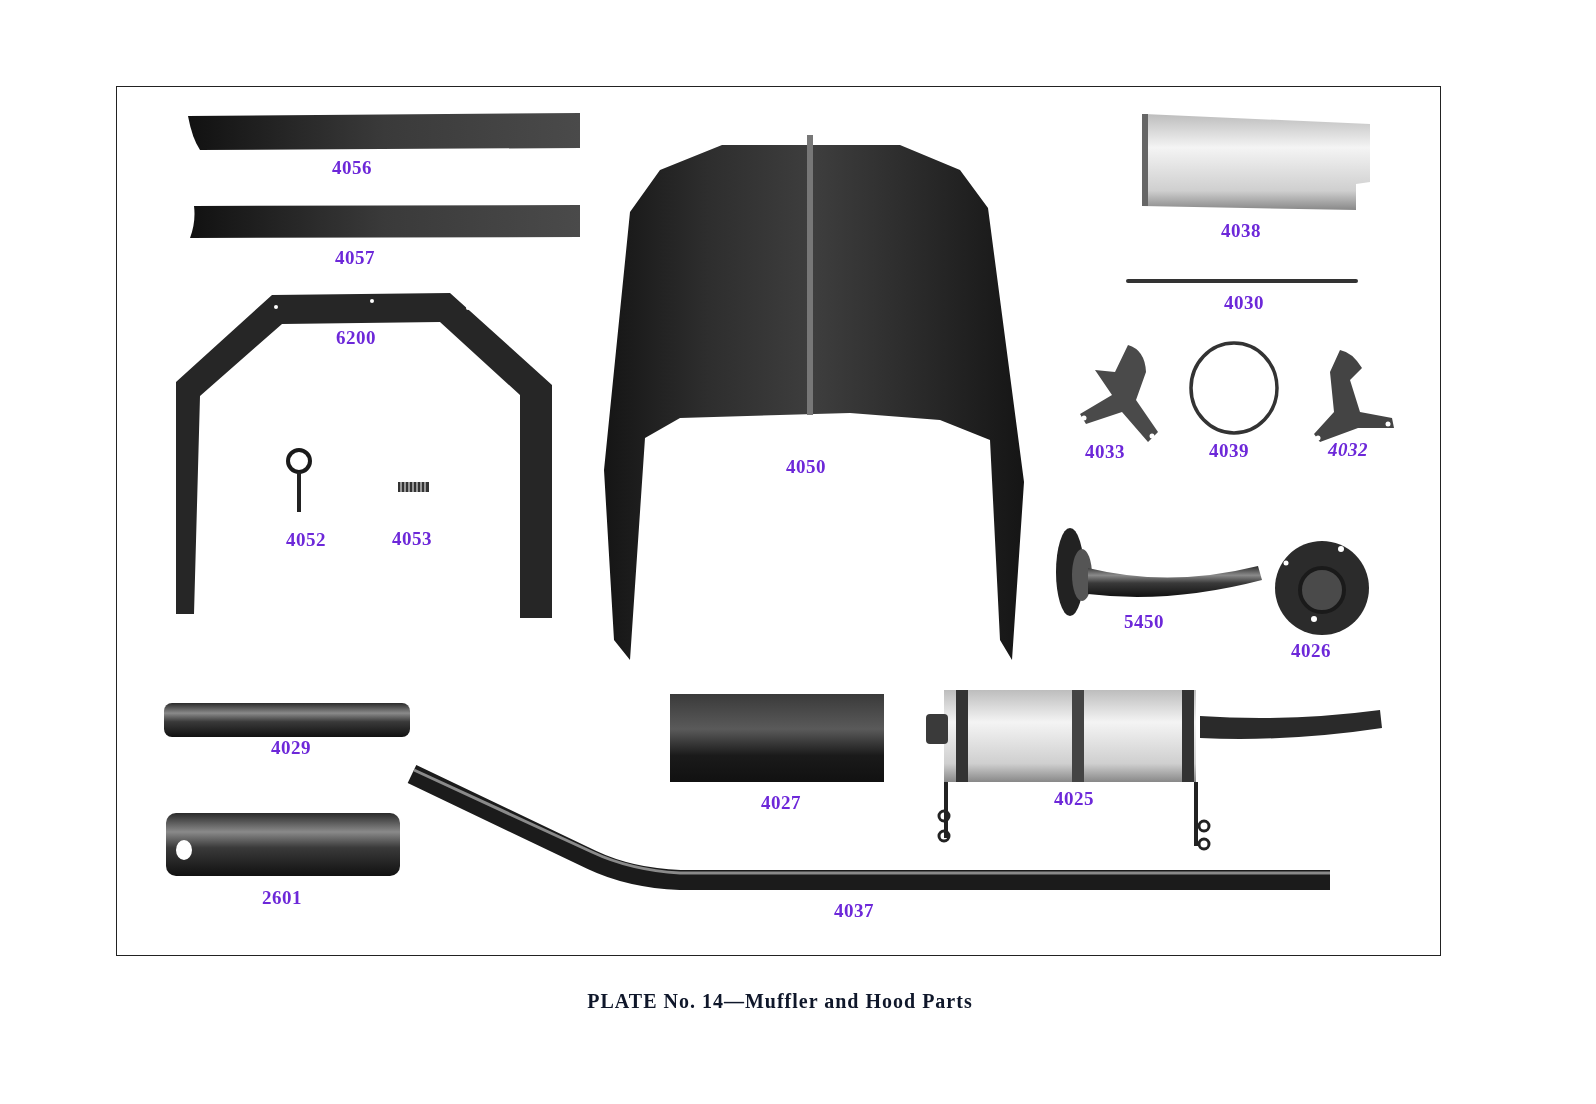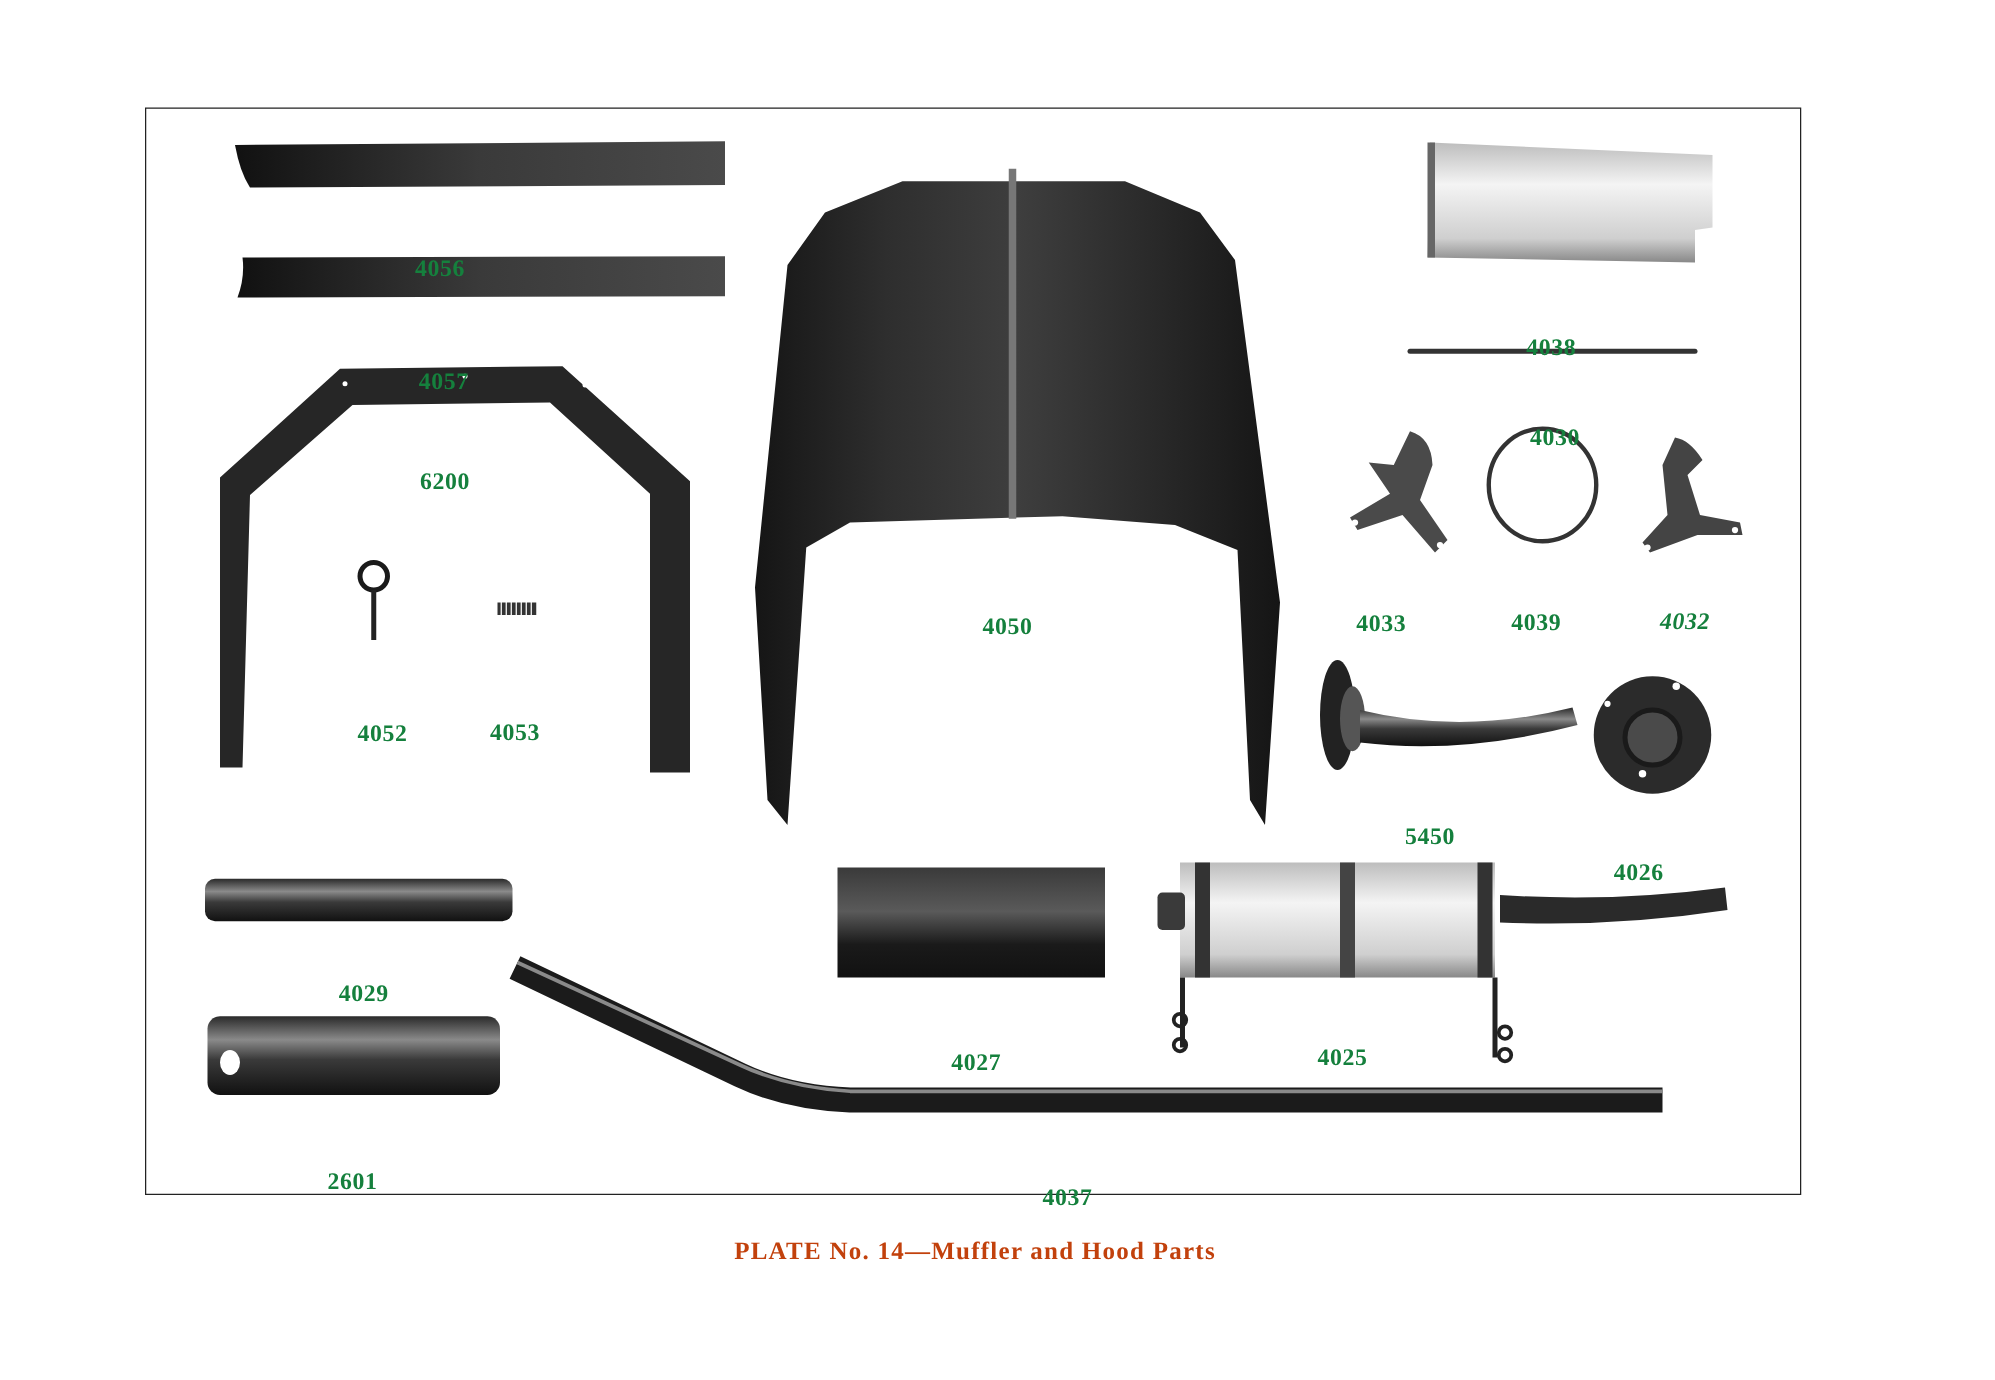--- a/index.html
+++ b/index.html
@@ -1,25 +1,25 @@
 <!DOCTYPE html>
 <html><head>
 <meta charset="utf-8">
 <style>
   html, body { margin: 0; padding: 0; background: #ffffff; }
   body { width: 1596px; height: 1104px; position: relative; overflow: hidden;
          font-family: "Liberation Serif", "DejaVu Serif", serif; color: #111; }
   .plate { position: absolute; left: 116px; top: 86px; width: 1325px; height: 870px;
            border: 1.5px solid #222; box-sizing: border-box; }
   .label { position: absolute; font-family: "Liberation Serif", "DejaVu Serif", serif;
-           font-weight: bold; font-size: 19px; color: #15803d; letter-spacing: 0.5px;
-           transform: translateX(-50%); white-space: nowrap; margin-top: 48px; }
+           font-weight: bold; font-size: 19px; color: #6d28d9; letter-spacing: 0.5px;
+           transform: translateX(-50%); white-space: nowrap; }
   .caption { position: absolute; left: 0; width: 1560px; top: 990px; text-align: center;
              font-family: "Liberation Serif", "DejaVu Serif", serif; font-weight: bold;
-             font-size: 20px; letter-spacing: 1px; color: #c2410c; }
+             font-size: 20px; letter-spacing: 1px; color: #0f172a; }
   svg { position: absolute; left: 0; top: 0; }
 </style>
 </head>
 <body>
 
 <div class="plate"></div>
 
 <svg width="1596" height="1104" viewBox="0 0 1596 1104">
   <defs>
     <linearGradient id="tubeGrad" x1="0" y1="0" x2="0" y2="1">
@@ -154,21 +154,21 @@
     <circle cx="1204" cy="826" r="5" fill="none" stroke="#222" stroke-width="3"></circle>
     <circle cx="1204" cy="844" r="5" fill="none" stroke="#222" stroke-width="3"></circle>
   </g>
 </svg>
 
 <div class="label" style="left:352px; top:157px;">4056</div>
 <div class="label" style="left:355px; top:247px;">4057</div>
 <div class="label" style="left:356px; top:327px;">6200</div>
 <div class="label" style="left:306px; top:529px;">4052</div>
 <div class="label" style="left:412px; top:528px;">4053</div>
-<div class="label" style="left:806px; top:443px;">4050</div>
+<div class="label" style="left:806px; top:456px;">4050</div>
 <div class="label" style="left:1241px; top:220px;text-align:center;">4038</div>
 <div class="label" style="left:1244px; top:292px;">4030</div>
 <div class="label" style="left:1105px; top:441px;">4033</div>
 <div class="label" style="left:1229px; top:440px;">4039</div>
 <div class="label" style="left:1348px; top:439px;font-style:italic;">4032</div>
 <div class="label" style="left:1144px; top:611px;">5450</div>
 <div class="label" style="left:1311px; top:640px;">4026</div>
 <div class="label" style="left:291px; top:737px;">4029</div>
 <div class="label" style="left:282px; top:887px;">2601</div>
 <div class="label" style="left:781px; top:792px;">4027</div>

